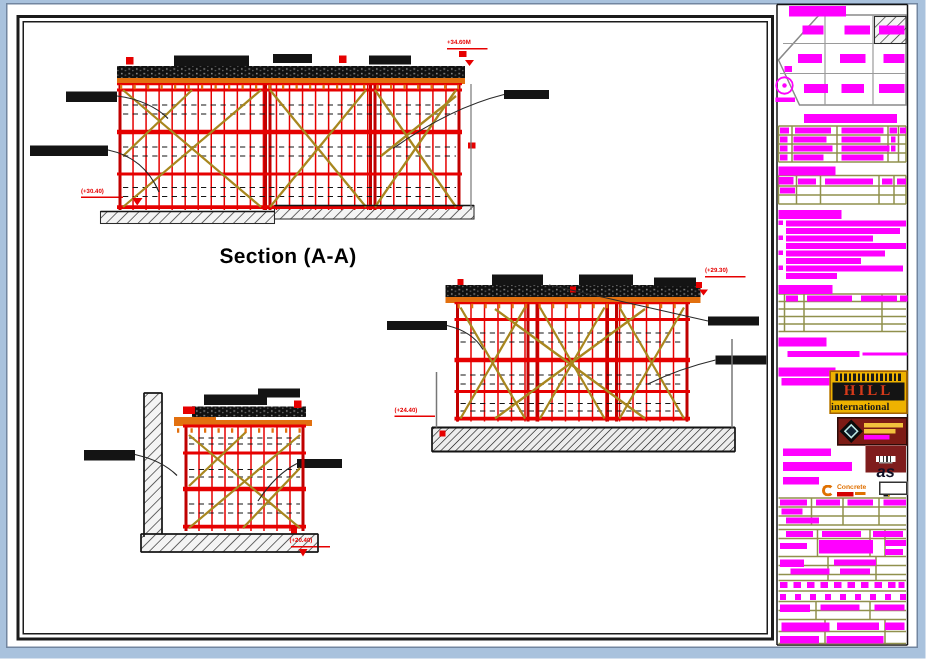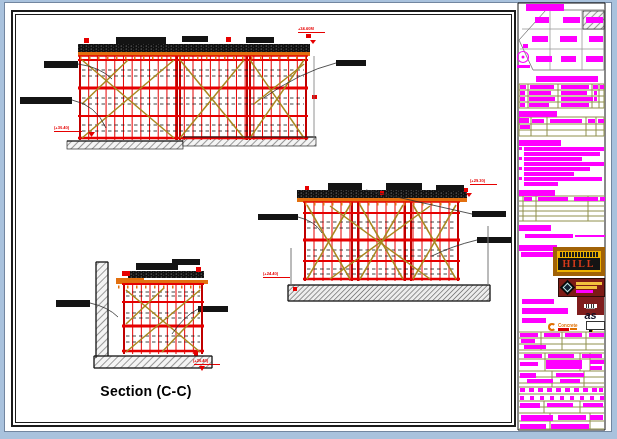--- a/index.html
+++ b/index.html
@@ -5,24 +5,24 @@
   html,body{margin:0;padding:0}
   body{width:617px;height:439px;overflow:hidden;font-family:"Liberation Sans",sans-serif}
   .page{position:absolute;left:0;top:0;width:617px;height:439px;background:#a9c2dd}
   .sheet{position:absolute;left:4px;top:2px;width:608px;height:430px;background:#ffffff;border:1px solid #7286a0;box-sizing:border-box}
   .dborder-outer{position:absolute;left:11px;top:10px;width:505px;height:417px;border:2px solid #1b1b1b;box-sizing:border-box}
   .dborder-inner{position:absolute;left:15px;top:14px;width:497px;height:409px;border:1px solid #1b1b1b;box-sizing:border-box}
   #cad{position:absolute;left:0;top:0;width:617px;height:439px}
   .slabel{position:absolute;width:140px;text-align:center;font-weight:bold;font-size:14px;color:#000;letter-spacing:.2px}
   .lvl{position:absolute;color:#e60000;font-weight:bold;font-size:9px;white-space:nowrap;transform:scale(.45);transform-origin:0 0}
   
-  .hill{position:absolute;left:553px;top:247px;width:52px;height:29px;background:#eeb200;border:4px solid #a16207;box-sizing:border-box;overflow:hidden}
+  .hill{position:absolute;left:553px;top:247px;width:52px;height:29px;background:#eeb200;border:1px solid #a16207;box-sizing:border-box;overflow:hidden}
   .hill-top{height:5px;margin:1px 3px 1px;background:repeating-linear-gradient(90deg,#1a1a1a 0 1.6px,rgba(0,0,0,0) 1.6px 3px)}
   .hill-band{height:12px;margin:0 1px;background:#141414;color:#d63a1a;font-family:"Liberation Serif",serif;font-weight:bold;font-size:10px;line-height:12px;text-align:center;letter-spacing:2px}
-  .hill-intl{font-family:"Liberation Serif",serif;font-weight:bold;font-size:7px;line-height:9px;color:#171717;text-align:center}
+  .hill-intl{font-family:"Liberation Serif",serif;font-weight:bold;font-size:7px;line-height:9px;color:#171717;}
   
   .ace{position:absolute;left:558px;top:278px;width:47px;height:19px;background:#7d1b15;border:1px solid #2d0c08;box-sizing:border-box;display:flex;align-items:center}
   .ace-diamond{width:11px;height:11px;background:#0b0b0b;transform:rotate(45deg);margin-left:3px;display:flex;align-items:center;justify-content:center;flex:none}
   .ace-diamond i{display:block;width:5px;height:5px;border:1px solid #bfe8e4;background:#123}
   .ace-lines{flex:1;padding:0 3px}
   .ace-l1{height:2.5px;width:26px;background:#f2c13d;margin-bottom:1.5px}
   .ace-l2{height:2.5px;width:21px;background:#f2c13d;margin-bottom:1.5px}
   .ace-l3{height:3px;width:17px;background:#ff00ff}
   
   .asbox{position:absolute;left:577px;top:297px;width:27px;height:18px;background:#fff;border:7px solid #7f1d1d;box-sizing:border-box;text-align:center}
@@ -430,21 +430,21 @@
       <rect x="583" y="403" width="20" height="4" fill="#ff00ff"></rect>
       <rect x="521" y="415" width="32" height="6" fill="#ff00ff"></rect>
       <rect x="558" y="415" width="28" height="5" fill="#ff00ff"></rect>
       <rect x="590" y="415" width="13" height="5" fill="#ff00ff"></rect>
       <rect x="520" y="424" width="26" height="5" fill="#ff00ff"></rect>
       <rect x="551" y="424" width="38" height="5" fill="#ff00ff"></rect>
       <circle cx="523" cy="57" r="5.5" fill="none" stroke="#ff00ff" stroke-width="1.2"></circle>
       <circle cx="523" cy="57" r="1.5" fill="#ff00ff"></circle>
     </svg>
 
-  <div class="slabel" style="left:76px;top:383px">Section (C-C)</div>
+  <div class="slabel" style="left:122px;top:162px">Section (A-A)</div>
 
   <div class="lvl" style="left:298px;top:26px">+34.60M</div>
   <div class="lvl" style="left:54px;top:125px">(+30.40)</div>
   <div class="lvl" style="left:470px;top:178px">(+29.30)</div>
   <div class="lvl" style="left:263px;top:271px">(+24.40)</div>
   <div class="lvl" style="left:193px;top:358px">(+20.40)</div>
 
   <div class="hill">
     <div class="hill-top"></div>
     <div class="hill-band">HILL</div>

